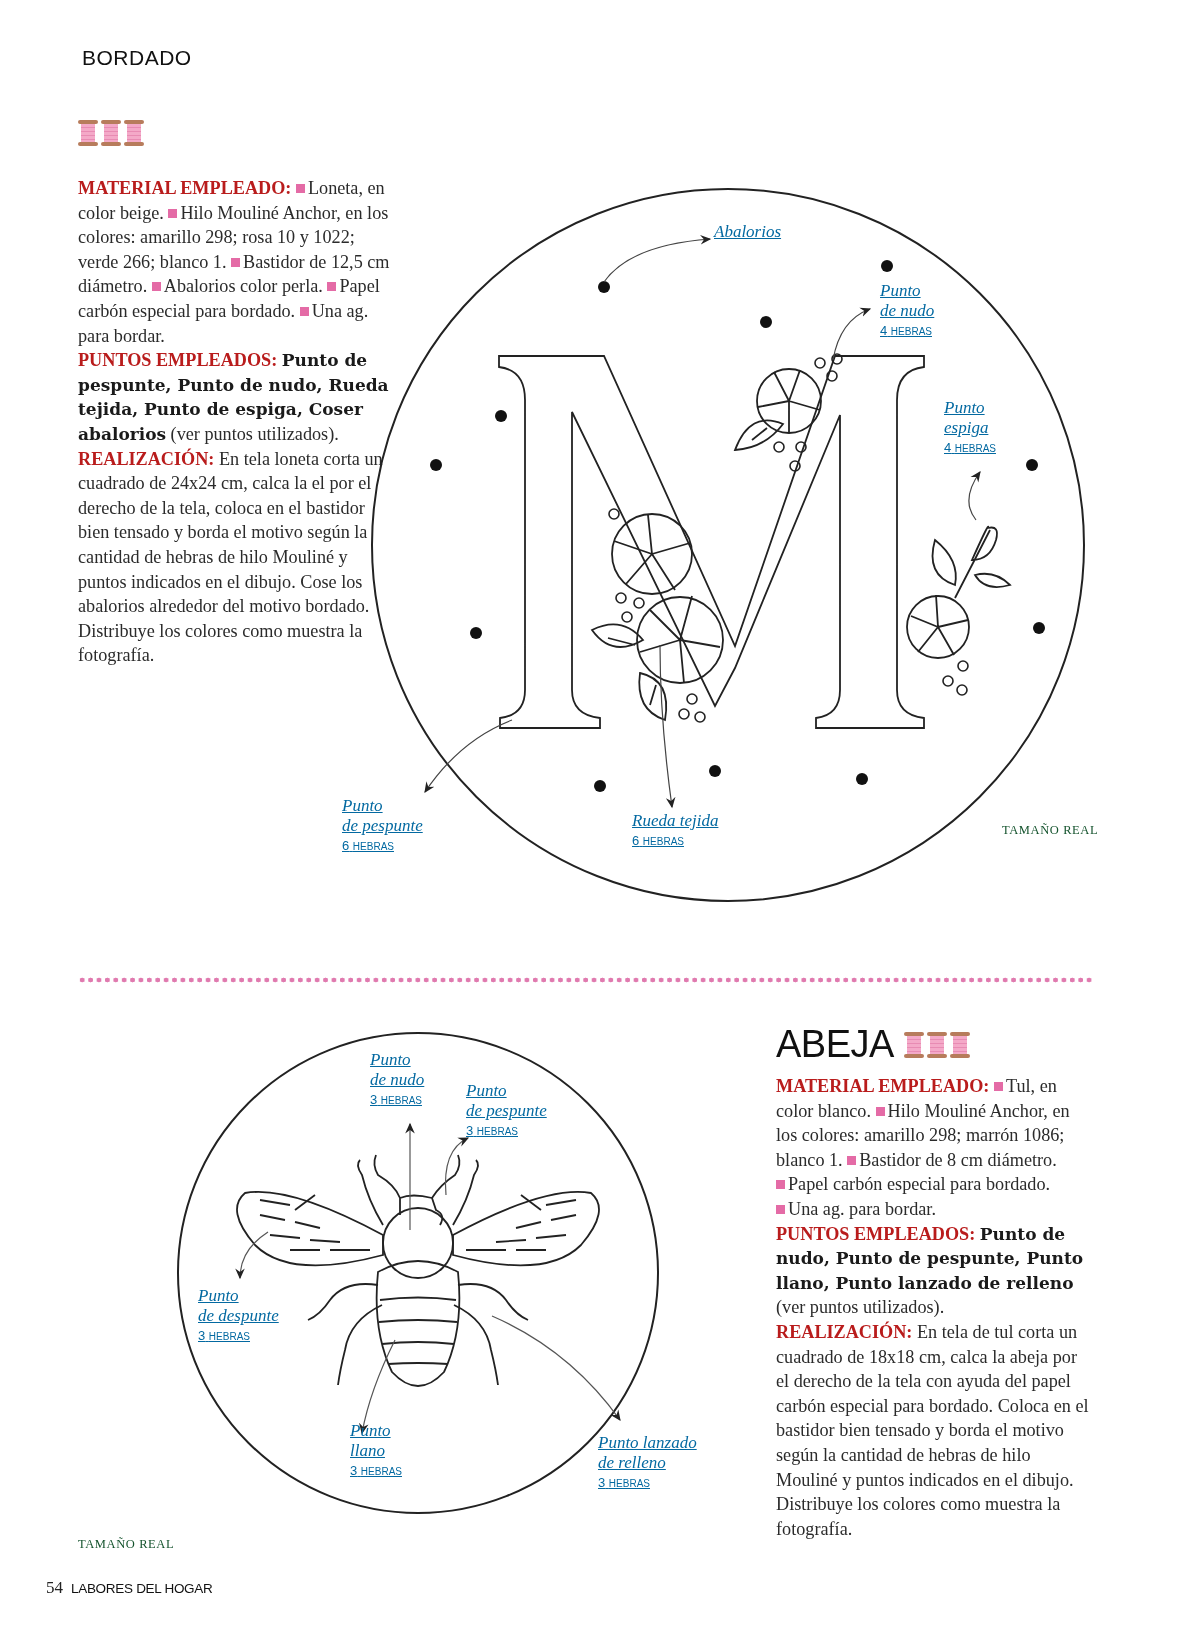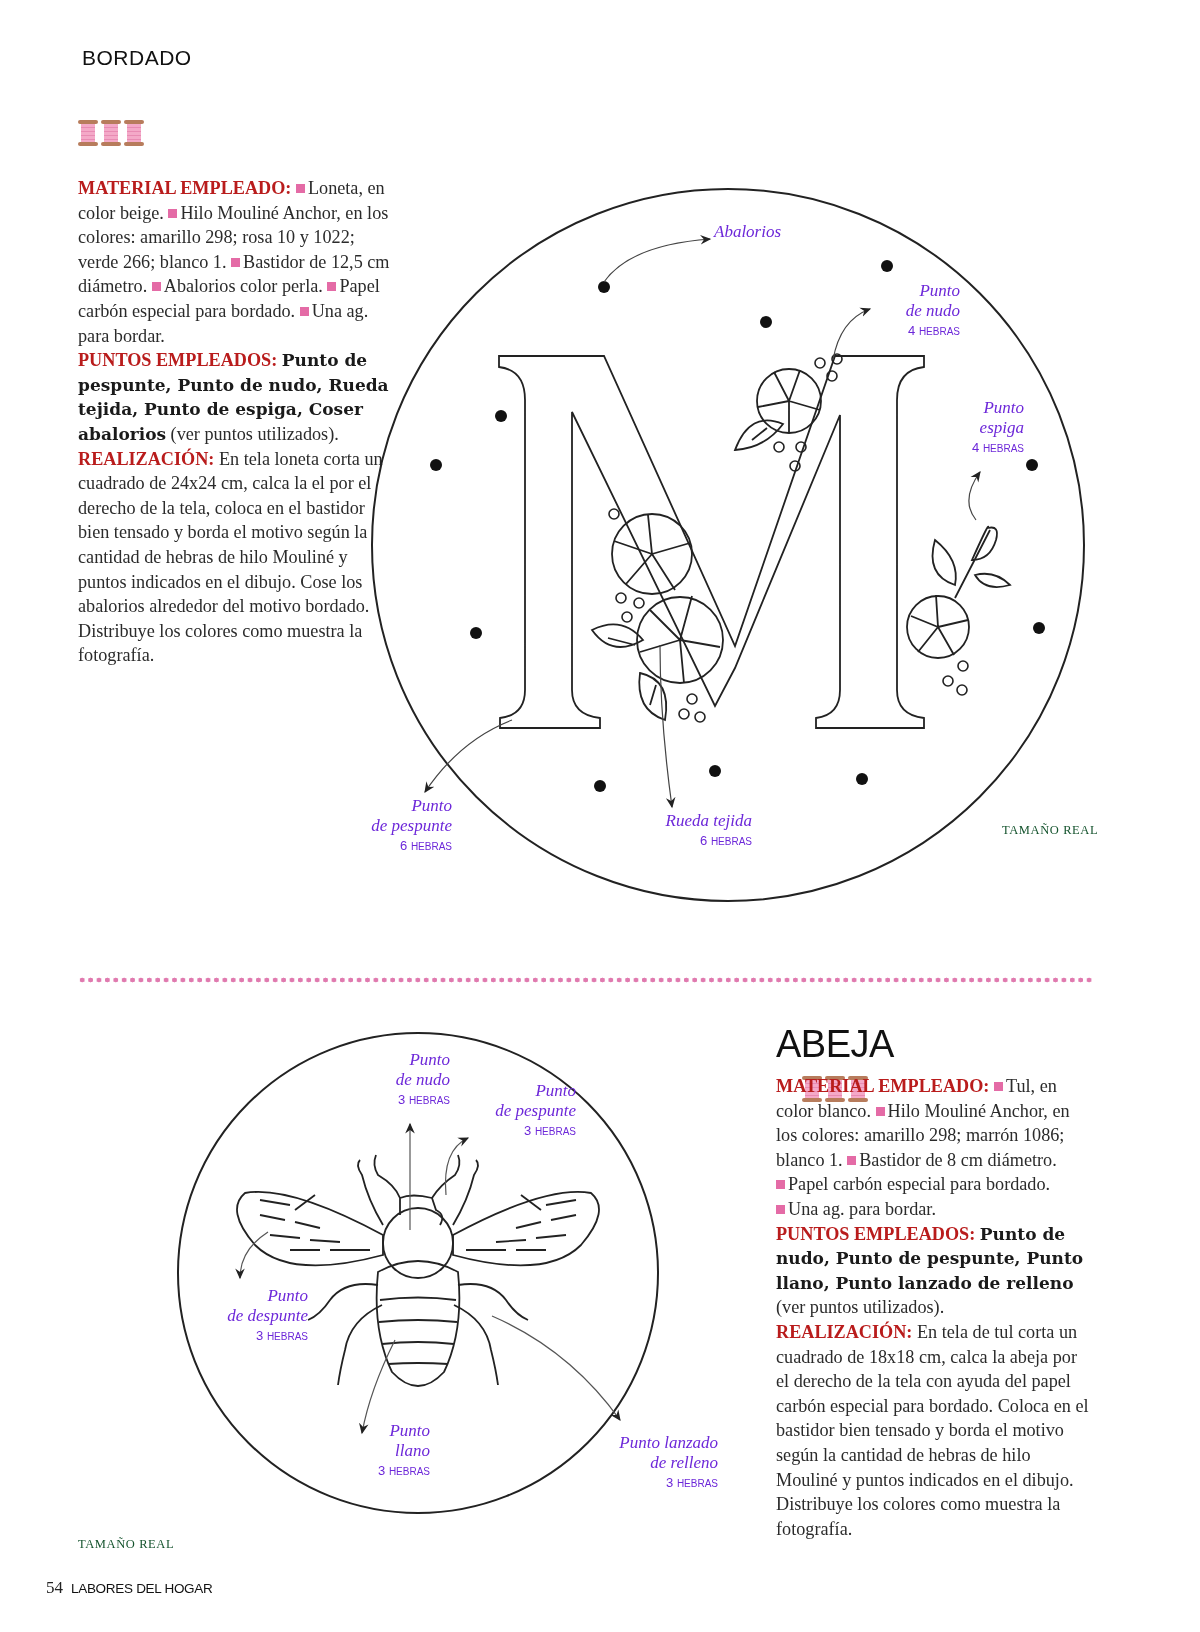--- a/index.html
+++ b/index.html
@@ -10,21 +10,21 @@
   .title .t { font-family: "Liberation Sans", sans-serif; font-weight: normal; }
   .spools { display: inline-flex; gap: 3px; }
   .spool { width: 20px; height: 26px; position: relative; }
   .spool .cap { position: absolute; left: 0; width: 20px; height: 4px; background: #b77c5c; border-radius: 2px; }
   .spool .cap.top { top: 0; } .spool .cap.bot { bottom: 0; }
   .spool .thread { position: absolute; left: 3px; top: 4px; width: 14px; height: 18px; background: repeating-linear-gradient(180deg,#f4a9c8 0 3px,#e88bb3 3px 4px); }
   .body-text { font-size: 18.2px; line-height: 24.6px; color: #2b2b2b; }
   .pink { color: #b91c1c; font-weight: bold; }
   .sq { display: inline-block; width: 9px; height: 9px; background: #e46ba6; margin-right: 3px; vertical-align: 1px; }
   .strong { font-weight: bold; color: #1a1a1a; font-family: "DejaVu Serif", serif; font-size: 17px; }
-  .lbl { font-family: "Liberation Serif", serif; font-style: italic; font-size: 17px; line-height: 20px; text-align: right; color: #6d28d9; }
+  .lbl { font-family: "Liberation Serif", serif; font-style: italic; font-size: 17px; line-height: 20px; text-align: left; color: #0369a1; text-decoration: underline; }
   .lbl .hebras { font-style: normal; font-family: "Liberation Sans", sans-serif; font-size: 13px; display: block; }
   .lbl .hebras small { font-size: 10px; }
   .tamano { font-family: Liberation Serif, serif; font-size: 12.5px; letter-spacing: 0.6px; color: #14532d; }
   .divider { left: 78px; top: 977px; width: 1014px; height: 6px;
     background-image: radial-gradient(circle, #e07aaf 2.3px, transparent 2.6px);
     background-size: 8.4px 6px; background-repeat: repeat-x; }
   .footer { left: 46px; top: 1578px; display: flex; align-items: baseline; gap: 8px; }
   .footer .num { font-family: Liberation Serif, serif; font-size: 17px; color: #222; }
   .footer .mag { font-family: "Liberation Sans", sans-serif; font-size: 13.5px; color: #111; letter-spacing: -0.3px; }
   svg { position: absolute; left: 0; top: 0; }
@@ -158,21 +158,21 @@
   <span class="hebras"><span>6</span> <small>HEBRAS</small></span>
 </div>
 <div class="abs lbl" style="left:632px; top:811px; width:120px;">
   <span>Rueda tejida</span>
   <span class="hebras"><span>6</span> <small>HEBRAS</small></span>
 </div>
 <div class="abs tamano" style="left:1002px; top:823px;">TAMAÑO REAL</div>
 
 <div class="abs divider"></div>
 
-<div class="abs title" style="left:776px; top:1023px;flex-direction:column;">
+<div class="abs title" style="left:776px; top:1023px;">
   <span class="t">ABEJA</span>
   <span class="spools">
     <span class="spool">
         <span class="cap top"></span>
         <span class="thread"></span>
         <span class="cap bot"></span>
       </span>
     <span class="spool">
         <span class="cap top"></span>
         <span class="thread"></span>

